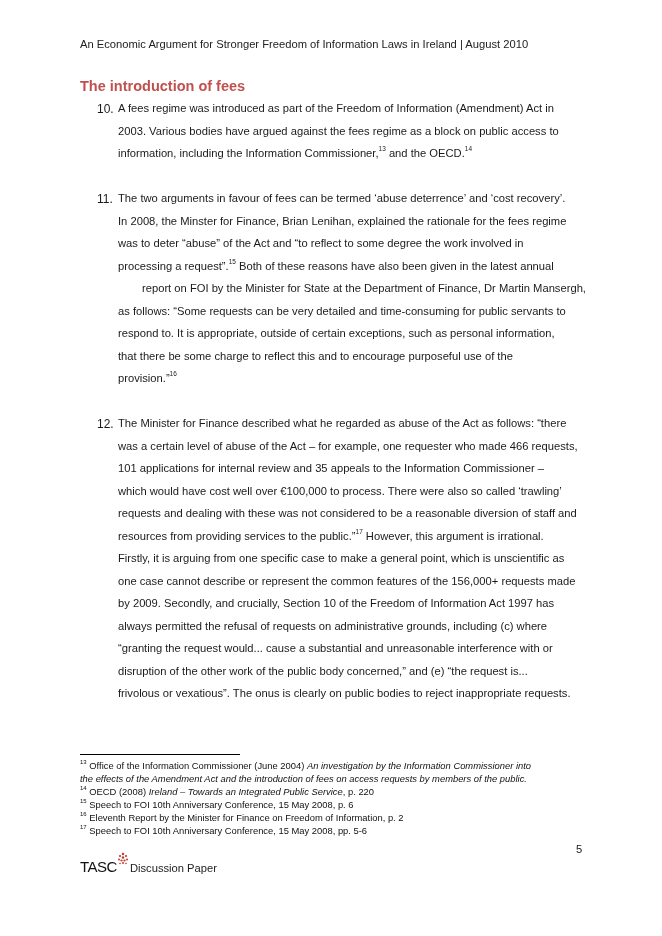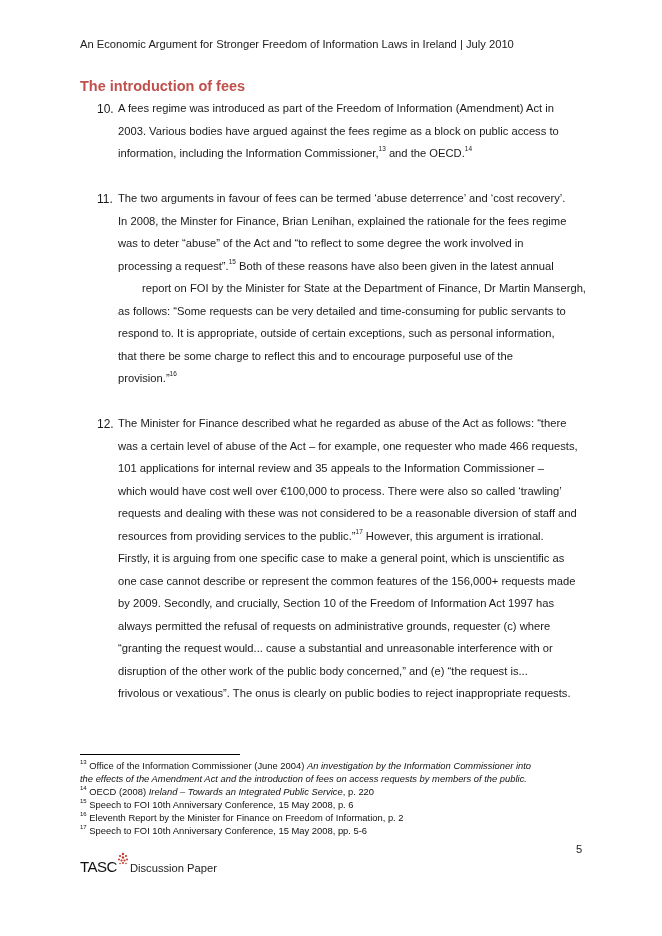--- a/index.html
+++ b/index.html
@@ -34,21 +34,21 @@
     .fn sup { font-size: 6px; top: -1px; }
     .page-num { position: absolute; left: 576px; top: 843px; font-size: 11.2px; }
     .footer-logo { position: absolute; left: 80px; top: 858px; display: flex; align-items: flex-end; }
     .tasc-text { font-size: 15px; font-weight: normal; color: #111; letter-spacing: -0.5px; line-height: 18px; }
     .tasc-mark { width: 12px; height: 14px; position: relative; margin-top: -6px; align-self: flex-start; }
     .footer-label { font-size: 11.2px; margin-left: 1px; color: #222; line-height: 16px; }
   </style>
 </head>
 <body>
 
-<div class="running-header">An Economic Argument for Stronger Freedom of Information Laws in Ireland | July 2010</div>
+<div class="running-header">An Economic Argument for Stronger Freedom of Information Laws in Ireland | August 2010</div>
 <div class="section-title">The introduction of fees</div>
 
 <div class="para" style="top:102px;">
   <span class="num">10.</span>
   <span class="line" style="top:0px;">A fees regime was introduced as part of the Freedom of Information (Amendment) Act in</span>
   <span class="line" style="top:22.5px;">2003. Various bodies have argued against the fees regime as a block on public access to</span>
   <span class="line" style="top:45px;">information, including the Information Commissioner,<sup>13</sup> and the OECD.<sup>14</sup></span>
 </div>
 
 <div class="para" style="top:192px;">
@@ -68,21 +68,21 @@
   <span class="num">12.</span>
   <span class="line" style="top:0px;">The Minister for Finance described what he regarded as abuse of the Act as follows: “there</span>
   <span class="line" style="top:22.5px;">was a certain level of abuse of the Act – for example, one requester who made 466 requests,</span>
   <span class="line" style="top:45px;">101 applications for internal review and 35 appeals to the Information Commissioner –</span>
   <span class="line" style="top:67.5px;">which would have cost well over €100,000 to process. There were also so called ‘trawling’</span>
   <span class="line" style="top:90px;">requests and dealing with these was not considered to be a reasonable diversion of staff and</span>
   <span class="line" style="top:112.5px;">resources from providing services to the public.”<sup>17</sup> However, this argument is irrational.</span>
   <span class="line" style="top:135px;">Firstly, it is arguing from one specific case to make a general point, which is unscientific as</span>
   <span class="line" style="top:157.5px;">one case cannot describe or represent the common features of the 156,000+ requests made</span>
   <span class="line" style="top:180px;">by 2009. Secondly, and crucially, Section 10 of the Freedom of Information Act 1997 has</span>
-  <span class="line" style="top:202.5px;">always permitted the refusal of requests on administrative grounds, requester (c) where</span>
+  <span class="line" style="top:202.5px;">always permitted the refusal of requests on administrative grounds, including (c) where</span>
   <span class="line" style="top:225px;">“granting the request would... cause a substantial and unreasonable interference with or</span>
   <span class="line" style="top:247.5px;">disruption of the other work of the public body concerned,” and (e) “the request is...</span>
   <span class="line" style="top:270px;">frivolous or vexatious”. The onus is clearly on public bodies to reject inappropriate requests.</span>
 </div>
 
 <div class="fn-rule"></div>
 
 <div class="fn" style="top:760px;">
   <sup>13</sup>
   <span>Office of the Information Commissioner (June 2004) </span><i>An investigation by the Information Commissioner into</i>

